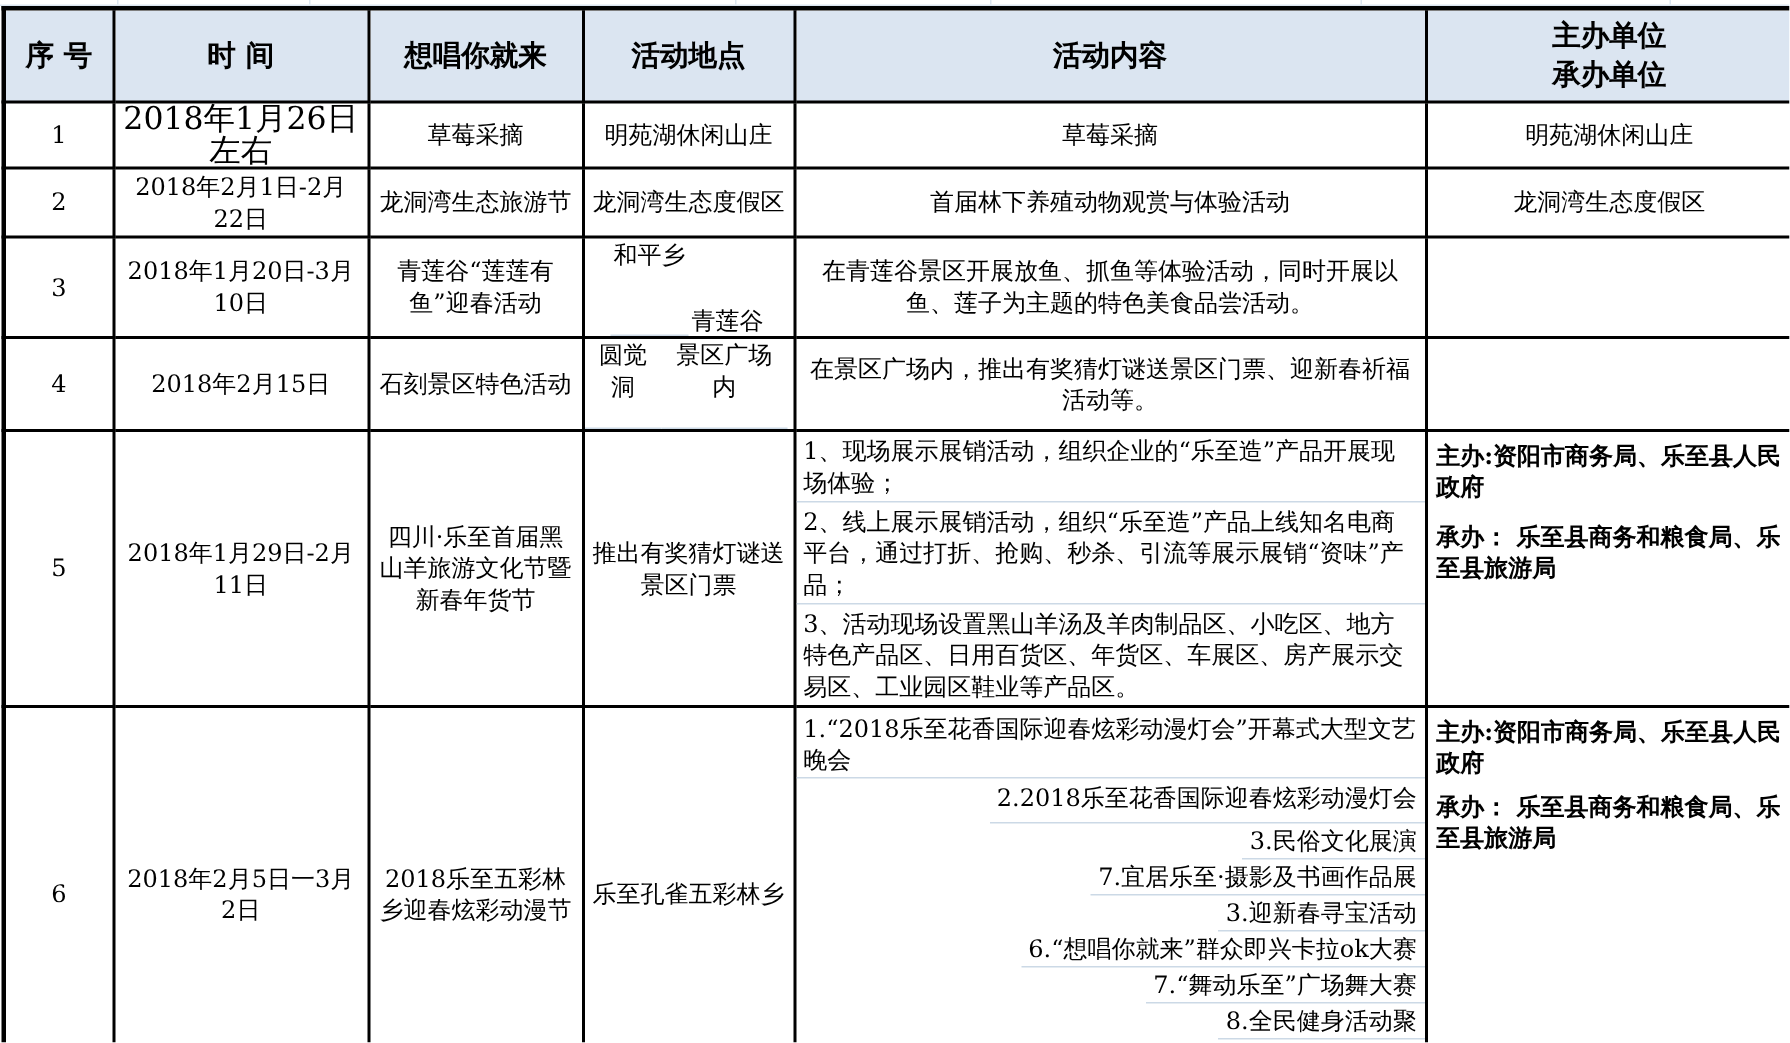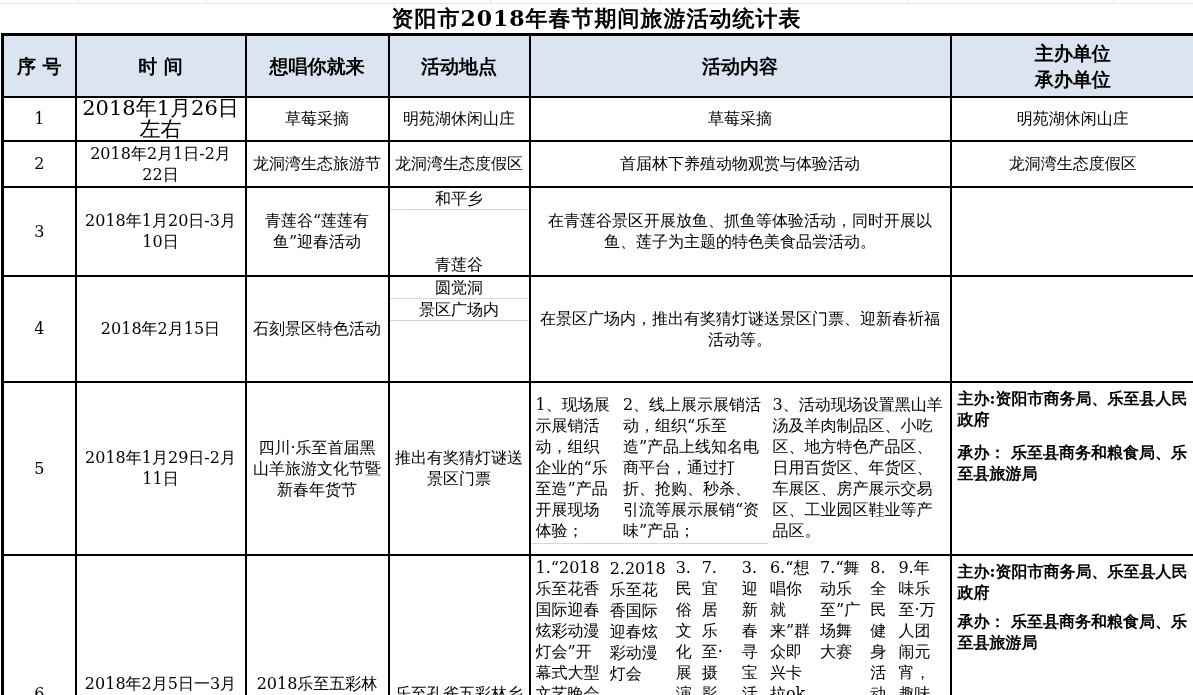--- a/index.html
+++ b/index.html
@@ -11,24 +11,24 @@
   .title-row{height:29px;display:flex;align-items:center;justify-content:center;
              font-size:22px;font-weight:bold;letter-spacing:1px;}
   table{border-collapse:collapse;table-layout:fixed;width:1191px;margin-left:1px;
         border:3px solid #000;}
   td,th{border:2px solid #000;padding:0;vertical-align:middle;overflow:hidden;}
   th{background:#dbe5f1;font-size:19px;font-weight:bold;line-height:26px;}
   td{font-size:16px;line-height:21px;}
   .c{text-align:center;}
   .pad{padding:1px 4px;}
   
-  .sublist{display:flex;flex-direction:column;justify-content:center;height:100%;}
+  .sublist{display:flex;flex-direction:row;justify-content:center;height:100%;}
   .subline{text-align:center;border-bottom:1px solid #ccd9e6;padding:0 2px;min-height:16px;}
   .subline.last{border-bottom:none;margin-top:44px;}
-  .items{display:flex;flex-direction:row;height:100%;}
+  .items{display:flex;flex-direction:column;height:100%;align-items:flex-end;}
   .item{text-align:left;padding:2px 5px;border-bottom:1px solid #ccd9e6;}
   .item.nopad{padding-top:1px;padding-bottom:1px;}
   .item.noline{border-bottom:none;}
   .org-cell{vertical-align:top;}
   .org-block{text-align:left;padding:2px 6px;margin-top:3px;font-weight:bold;}
   .filler{flex:1;}
 </style>
 </head>
 <body>
 
@@ -36,21 +36,20 @@
 
   <div class="gridstrip">
     <span class="vstub" style="left:78px"></span>
     <span class="vstub" style="left:206px"></span>
     <span class="vstub" style="left:490px"></span>
     <span class="vstub" style="left:660px"></span>
     <span class="vstub" style="left:907px"></span>
     <span class="vstub" style="left:1113px"></span>
   </div>
 
-  <div class="title-row">资阳市2018年春节期间旅游活动统计表</div>
 
   <table>
     <colgroup>
       <col style="width:73px">
       <col style="width:170px">
       <col style="width:143px">
       <col style="width:141px">
       <col style="width:421px">
       <col style="width:245px">
     </colgroup>

